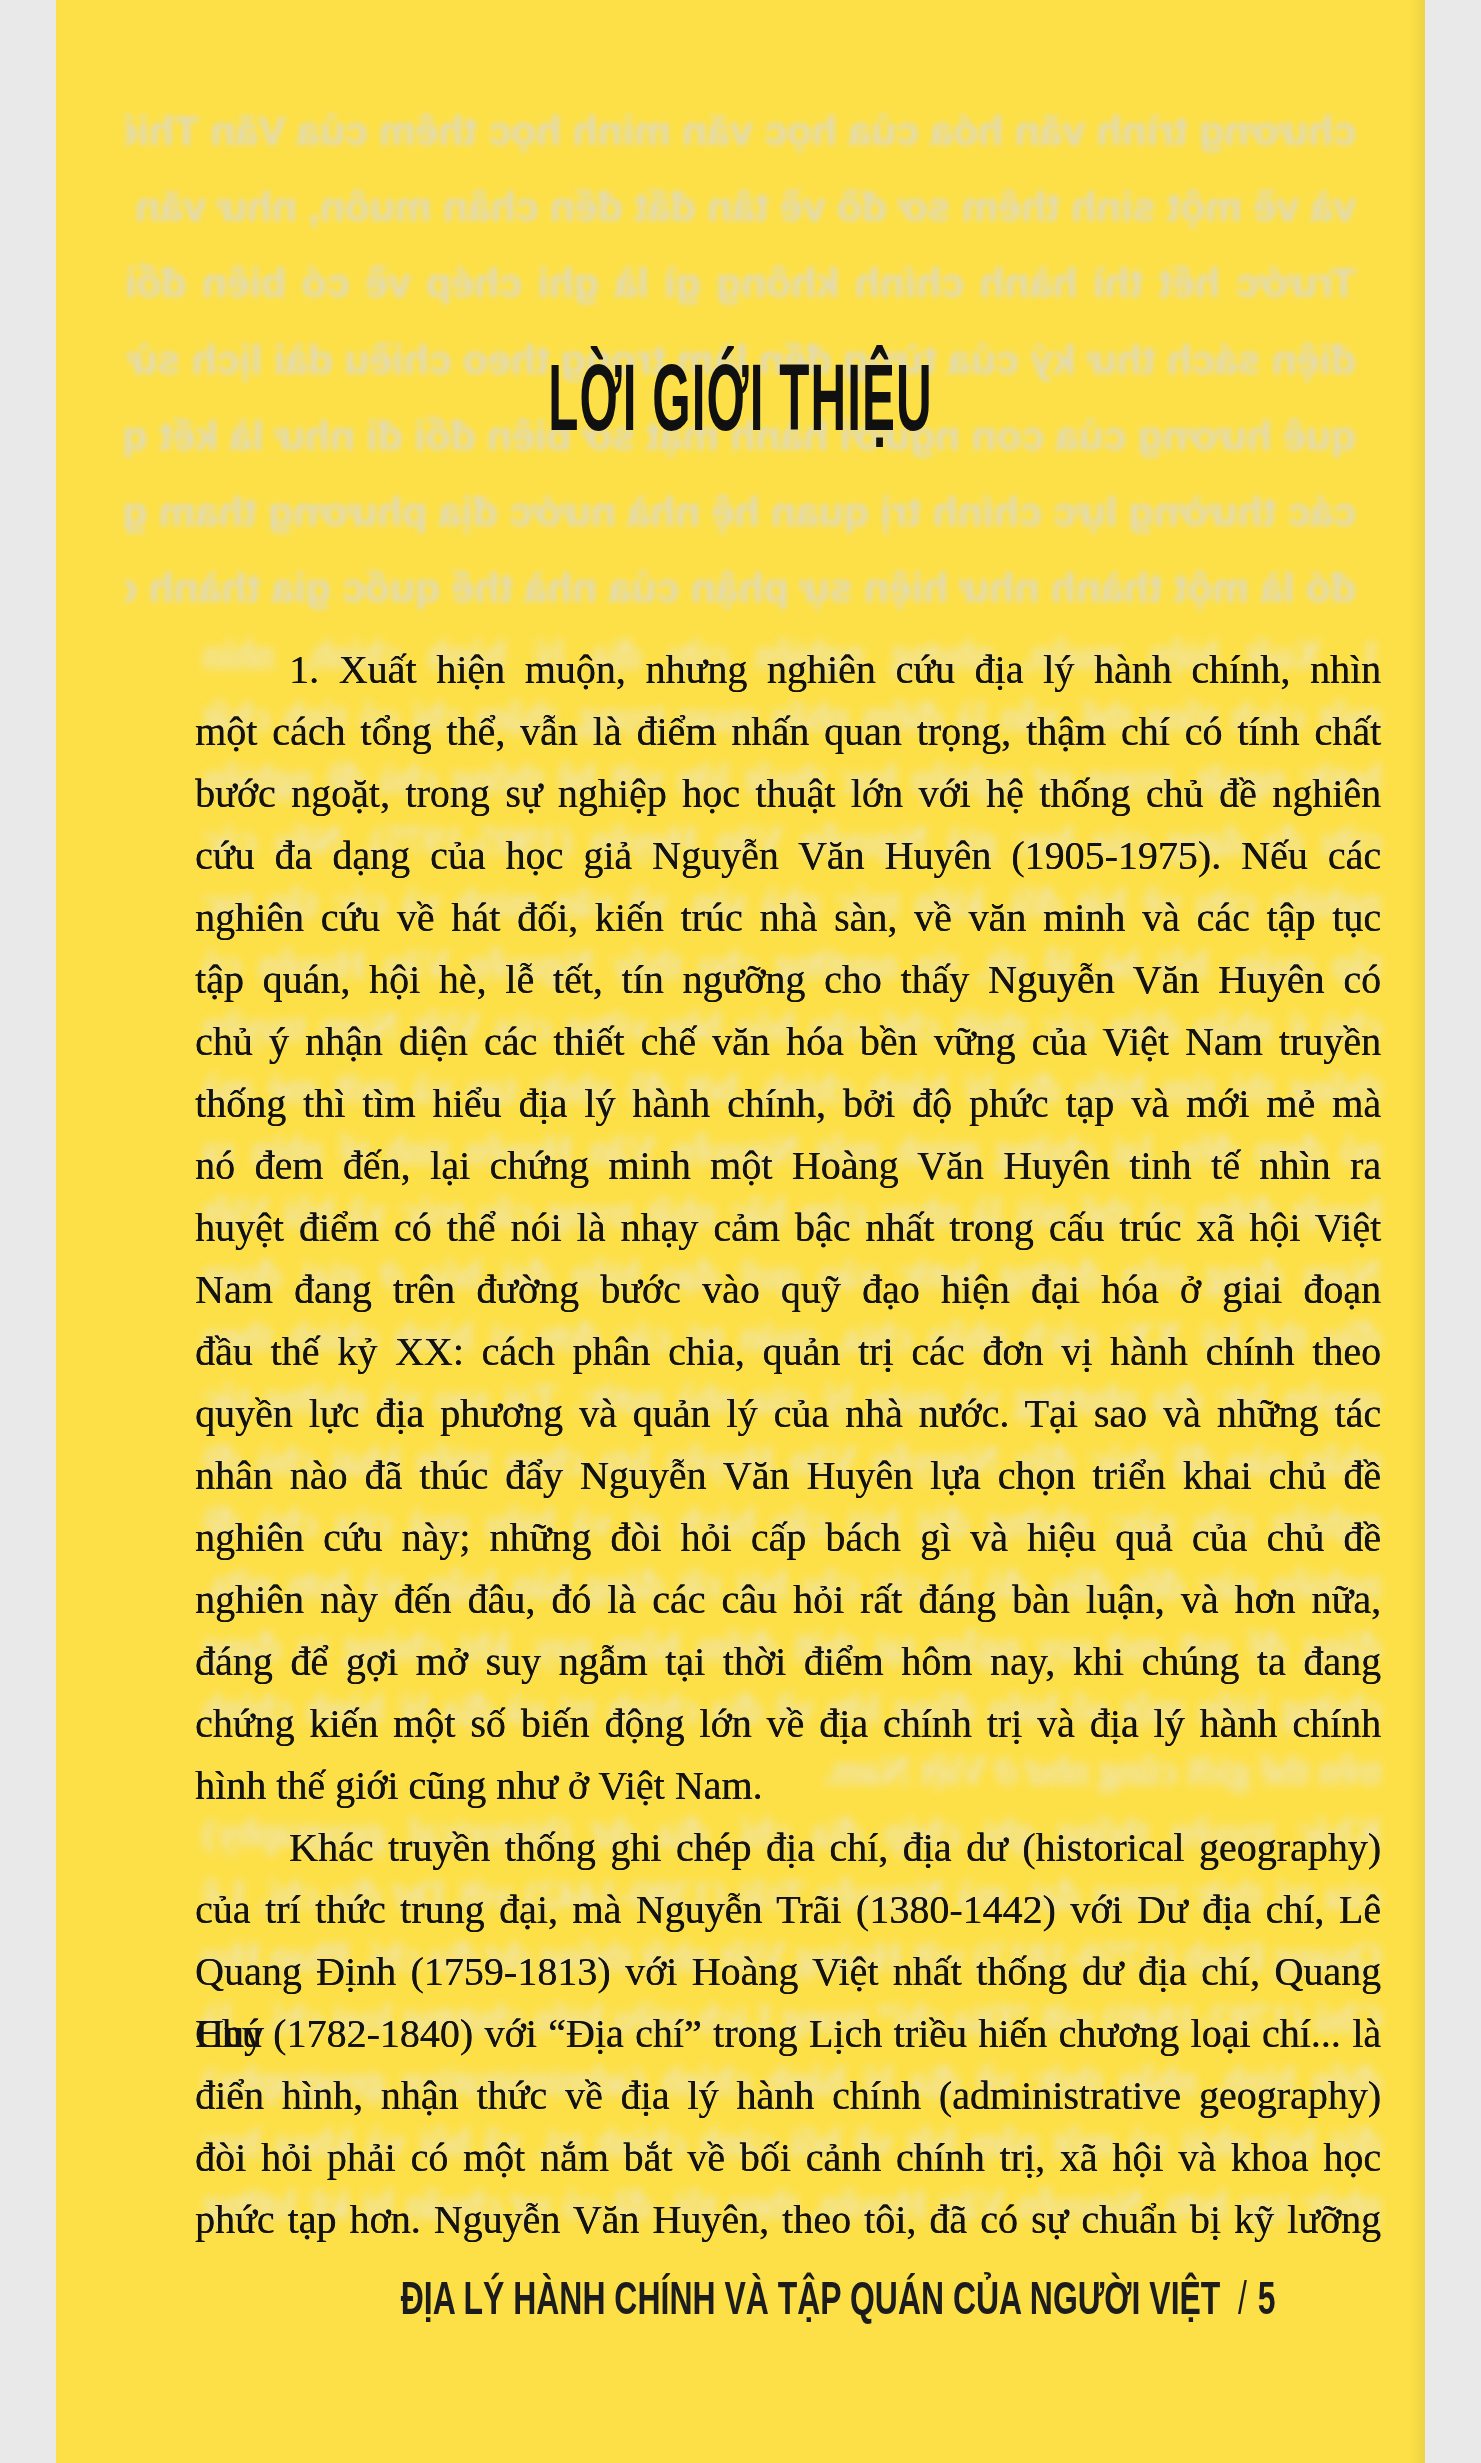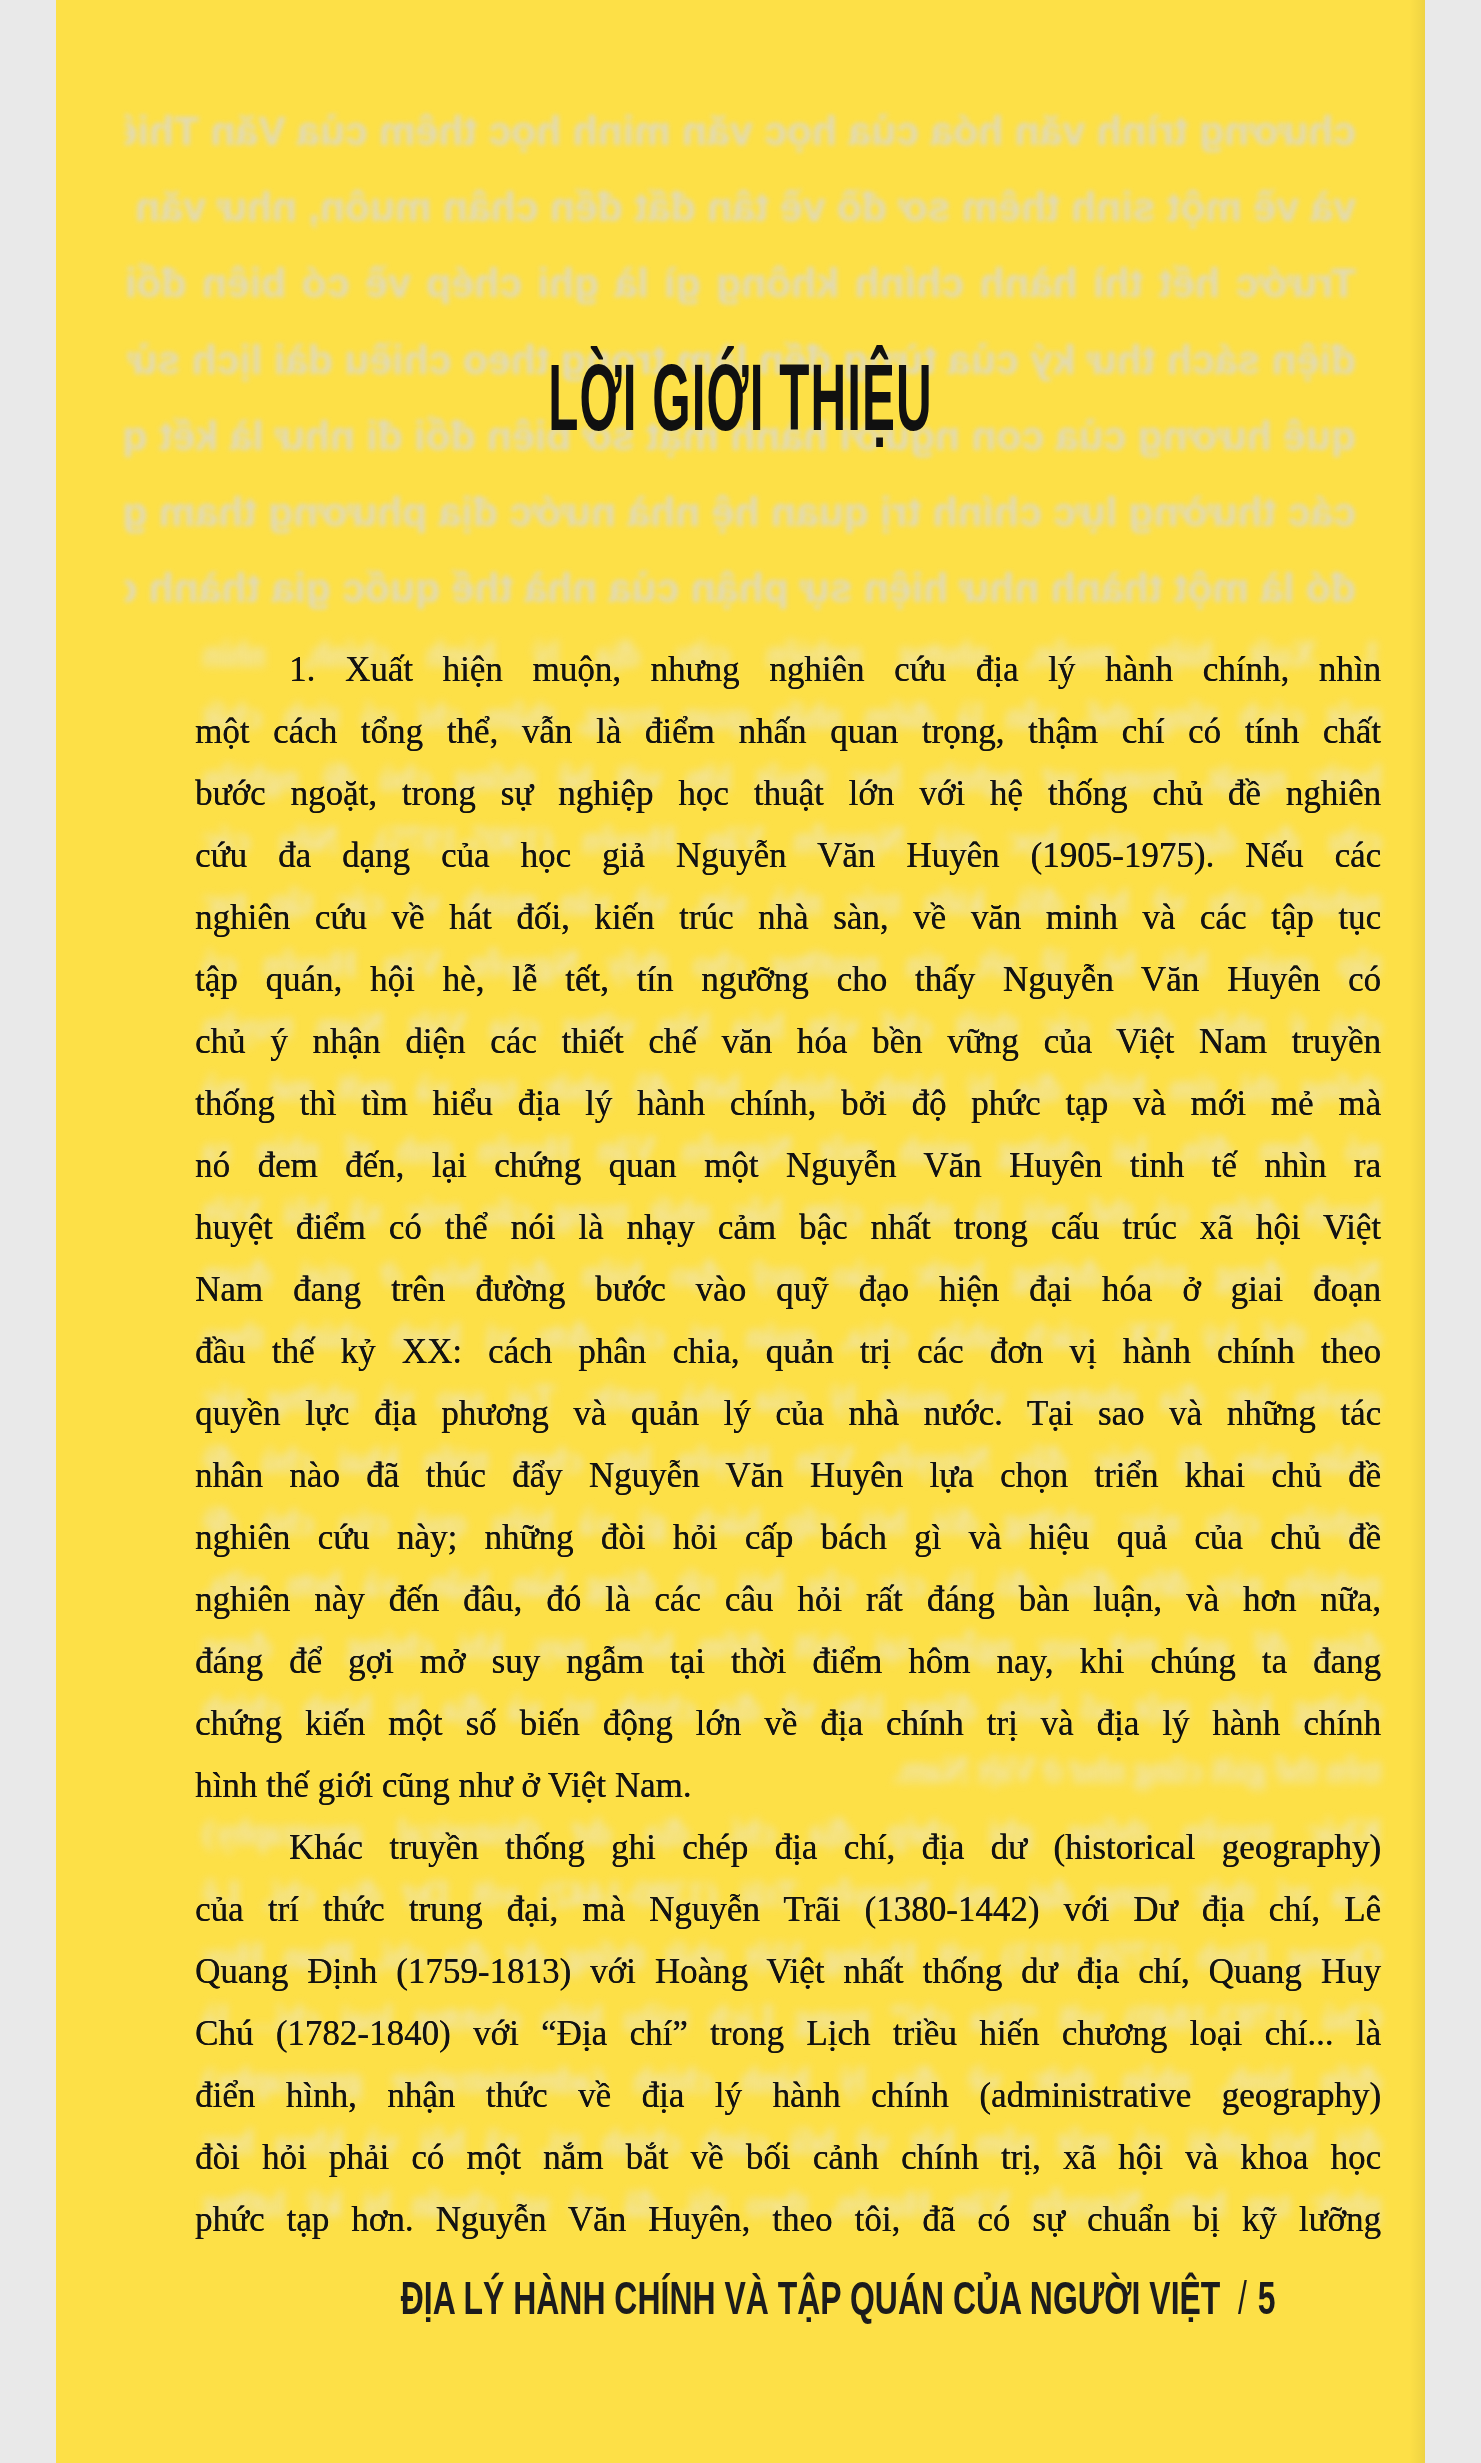--- a/index.html
+++ b/index.html
@@ -26,21 +26,21 @@
     text-align:center; font-family:"Liberation Sans", sans-serif;
     font-weight:bold; font-size:95px; line-height:1; letter-spacing:2px;
     color:#101010; transform:scaleX(0.52); transform-origin:center top;
   }
   .body {
     position:absolute; left:139px; top:639px; width:1186px;
     color:#121212;
   }
   .line {
     position:relative; height:62px; line-height:62px;
-    font-size:35px; text-align:justify; text-align-last:justify;
+    font-size:40px; text-align:justify; text-align-last:justify;
     text-shadow:0.3px 0 0 currentColor;
   }
   .line.indent { padding-left:94px; }
   .line.no-just { text-align-last:left; }
   
   .line::before {
     content:attr(data-ghost);
     position:absolute; left:8px; right:0; top:-15px;
     color:#e8e8e8; filter:blur(5px); transform:scaleX(-1);
     text-shadow:none; z-index:0; white-space:nowrap; overflow:hidden;
@@ -73,21 +73,21 @@
 
   <div class="body" id="body">
       <div class="line indent" data-ghost="1. Xuất hiện muộn, nhưng nghiên cứu địa lý hành chính, nhìn"><span class="seg">1. Xuất hiện muộn, nhưng nghiên cứu địa lý hành chính, nhìn</span></div>
       <div class="line" data-ghost="một cách tổng thể, vẫn là điểm nhấn quan trọng, thậm chí có tính chất"><span class="seg">một cách tổng thể, vẫn là điểm nhấn quan trọng, thậm chí có tính chất</span></div>
       <div class="line" data-ghost="bước ngoặt, trong sự nghiệp học thuật lớn với hệ thống chủ đề nghiên"><span class="seg">bước ngoặt, trong sự nghiệp học thuật lớn với hệ thống chủ đề nghiên</span></div>
       <div class="line" data-ghost="cứu đa dạng của học giả Nguyễn Văn Huyên (1905-1975). Nếu các"><span class="seg">cứu đa dạng của học giả Nguyễn Văn Huyên (1905-1975). Nếu các</span></div>
       <div class="line" data-ghost="nghiên cứu về hát đối, kiến trúc nhà sàn, về văn minh và các tập tục"><span class="seg">nghiên cứu về hát đối, kiến trúc nhà sàn, về văn minh và các tập tục</span></div>
       <div class="line" data-ghost="tập quán, hội hè, lễ tết, tín ngưỡng cho thấy Nguyễn Văn Huyên có"><span class="seg">tập quán, hội hè, lễ tết, tín ngưỡng cho thấy Nguyễn Văn Huyên có</span></div>
       <div class="line" data-ghost="chủ ý nhận diện các thiết chế văn hóa bền vững của Việt Nam truyền"><span class="seg">chủ ý nhận diện các thiết chế văn hóa bền vững của Việt Nam truyền</span></div>
       <div class="line" data-ghost="thống thì tìm hiểu địa lý hành chính, bởi độ phức tạp và mới mẻ mà"><span class="seg">thống thì tìm hiểu địa lý hành chính, bởi độ phức tạp và mới mẻ mà</span></div>
-      <div class="line" data-ghost="nó đem đến, lại chứng minh một Nguyễn Văn Huyên tinh tế nhìn ra"><span class="seg">nó đem đến, lại chứng quan một Nguyễn Văn Huyên tinh tế nhìn ra</span></div>
+      <div class="line" data-ghost="nó đem đến, lại chứng minh một Nguyễn Văn Huyên tinh tế nhìn ra"><span class="seg">nó đem đến, lại chứng minh một Hoàng Văn Huyên tinh tế nhìn ra</span></div>
       <div class="line" data-ghost="huyệt điểm có thể nói là nhạy cảm bậc nhất trong cấu trúc xã hội Việt"><span class="seg">huyệt điểm có thể nói là nhạy cảm bậc nhất trong cấu trúc xã hội Việt</span></div>
       <div class="line" data-ghost="Nam đang trên đường bước vào quỹ đạo hiện đại hóa ở giai đoạn"><span class="seg">Nam đang trên đường bước vào quỹ đạo hiện đại hóa ở giai đoạn</span></div>
       <div class="line" data-ghost="đầu thế kỷ XX: cách phân chia, quản trị các đơn vị hành chính theo"><span class="seg">đầu thế kỷ XX: cách phân chia, quản trị các đơn vị hành chính theo</span></div>
       <div class="line" data-ghost="quyền lực địa phương và quản lý của nhà nước. Tại sao và những tác"><span class="seg">quyền lực địa phương và quản lý của nhà nước. Tại sao và những tác</span></div>
       <div class="line" data-ghost="nhân nào đã thúc đẩy Nguyễn Văn Huyên lựa chọn triển khai chủ đề"><span class="seg">nhân nào đã thúc đẩy Nguyễn Văn Huyên lựa chọn triển khai chủ đề</span></div>
       <div class="line" data-ghost="nghiên cứu này; những đòi hỏi cấp bách gì và hiệu quả của chủ đề"><span class="seg">nghiên cứu này; những đòi hỏi cấp bách gì và hiệu quả của chủ đề</span></div>
       <div class="line" data-ghost="nghiên này đến đâu, đó là các câu hỏi rất đáng bàn luận, và hơn nữa,"><span class="seg">nghiên này đến đâu, đó là các câu hỏi rất đáng bàn luận, và hơn nữa,</span></div>
       <div class="line" data-ghost="đáng để gợi mở suy ngẫm tại thời điểm hôm nay, khi chúng ta đang"><span class="seg">đáng để gợi mở suy ngẫm tại thời điểm hôm nay, khi chúng ta đang</span></div>
       <div class="line" data-ghost="chứng kiến một số biến động lớn về địa chính trị và địa lý hành chính"><span class="seg">chứng kiến một số biến động lớn về địa chính trị và địa lý hành chính</span></div>
       <div class="line no-just" data-ghost="trên thế giới cũng như ở Việt Nam."><span class="seg">hình thế giới cũng như ở Việt Nam.</span></div>

